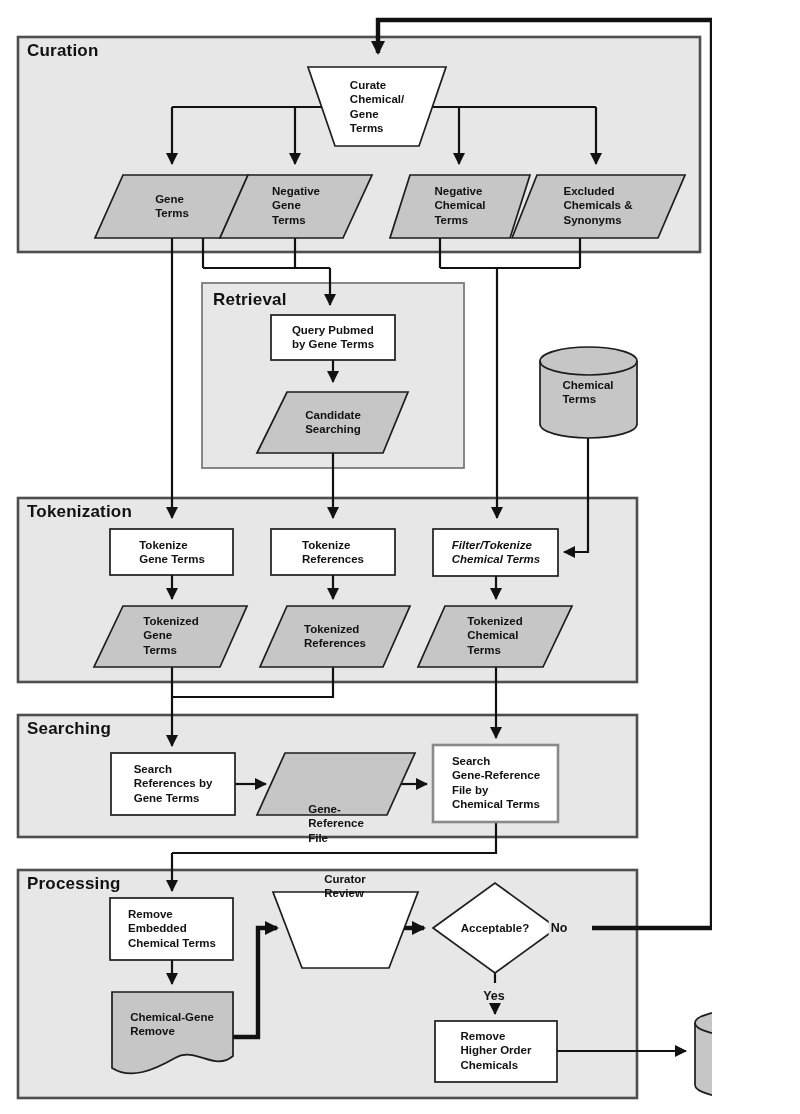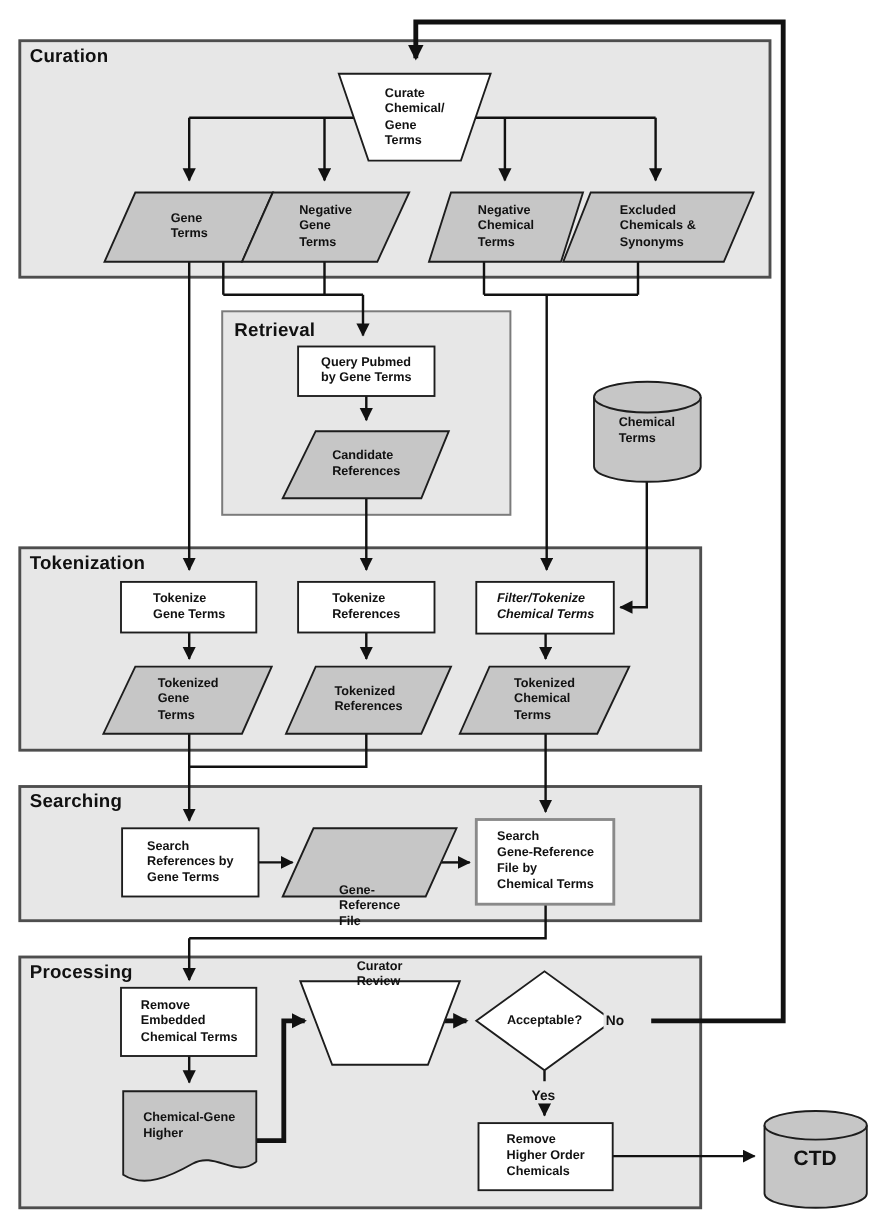--- a/index.html
+++ b/index.html
@@ -2,21 +2,21 @@
 <html style="--section-fill: #e7e7e7; --data-fill: #c6c6c6; --process-fill: #ffffff; --line: #111111;"><head>
 <meta charset="utf-8">
 <style>
   :root{
     --section-fill:#e7e7e7;
     --data-fill:#c6c6c6;
     --process-fill:#ffffff;
     --line:#111111;
   }
   html,body{margin:0;padding:0;background:#ffffff;}
-  #stage{position:relative;width:800px;height:1114px;background:#ffffff;overflow:hidden;
+  #stage{position:relative;width:712px;height:1114px;background:#ffffff;overflow:hidden;
          font-family:"Liberation Sans",sans-serif;}
   svg{position:absolute;left:0;top:0;}
   .sec{fill:var(--section-fill);stroke:#4e4e4e;stroke-width:2.6;}
   .sec-r{fill:var(--section-fill);stroke:#7b7b7b;stroke-width:1.8;}
   .proc{fill:var(--process-fill);stroke:#1d1d1d;stroke-width:1.7;}
   .proc-gray{fill:var(--process-fill);stroke:#8a8a8a;stroke-width:2.6;}
   .data{fill:var(--data-fill);stroke:#1d1d1d;stroke-width:1.7;}
   .ln{fill:none;stroke:var(--line);stroke-width:2.2;}
   .ln-thick{fill:none;stroke:var(--line);stroke-width:4.4;}
   .lbl{position:absolute;transform:translate(-50%,-50%);font-weight:bold;font-size:11.5px;
@@ -129,21 +129,21 @@
 Terms</div>
   <div class="lbl" style="left:460px;top:206px;">Negative
 Chemical
 Terms</div>
   <div class="lbl" style="left:598px;top:206px;">Excluded
 Chemicals &amp;
 Synonyms</div>
   <div class="lbl" style="left:333px;top:337px;">Query Pubmed
 by Gene Terms</div>
   <div class="lbl" style="left:333px;top:422px;">Candidate
-References</div>
+Searching</div>
   <div class="lbl" style="left:588px;top:392px;">Chemical
 Terms</div>
   <div class="lbl" style="left:172px;top:552px;">Tokenize
 Gene Terms</div>
   <div class="lbl" style="left:333px;top:552px;">Tokenize
 References</div>
   <div class="lbl" style="left:496px;top:552px;font-style:italic;">Filter/Tokenize
 Chemical Terms</div>
   <div class="lbl" style="left:171px;top:636px;">Tokenized
 Gene
@@ -160,21 +160,21 @@
 Reference
 File</div>
   <div class="lbl" style="left:496px;top:783px;">Search
 Gene-Reference
 File by
 Chemical Terms</div>
   <div class="lbl" style="left:172px;top:929px;">Remove
 Embedded
 Chemical Terms</div>
   <div class="lbl" style="left:172px;top:1024px;">Chemical-Gene
-Higher</div>
+Remove</div>
   <div class="lbl" style="left:345px;top:886px;">Curator
 Review</div>
   <div class="lbl" style="left:495px;top:928px;">Acceptable?</div>
   <div class="lbl" style="left:496px;top:1051px;">Remove
 Higher Order
 Chemicals</div>
   <div class="lbl" style="left:741px;top:1054px;font-size:19px;">CTD</div>
 
   <div class="edge-lbl" style="left:559px;top:928px;">No</div>
   <div class="edge-lbl" style="left:494px;top:996px;">Yes</div>

